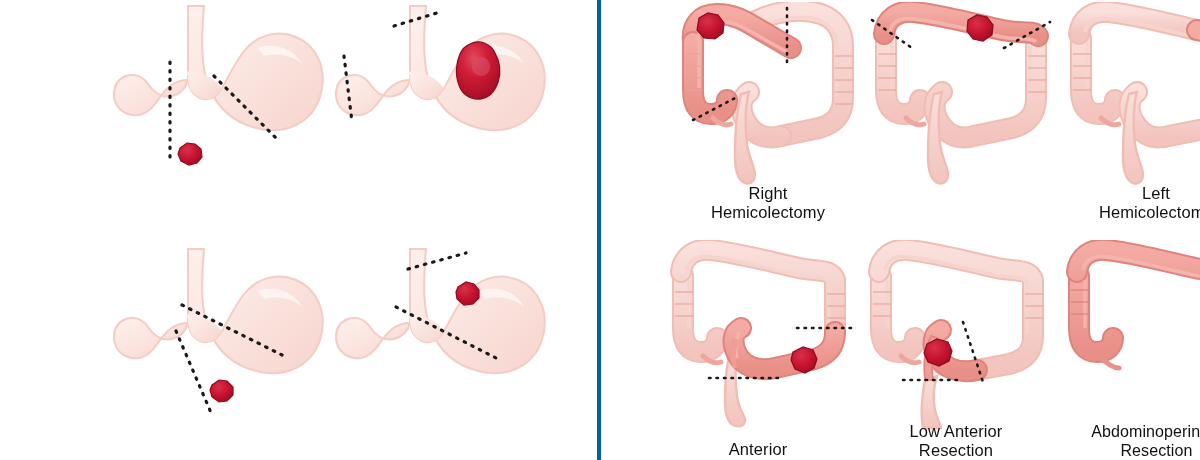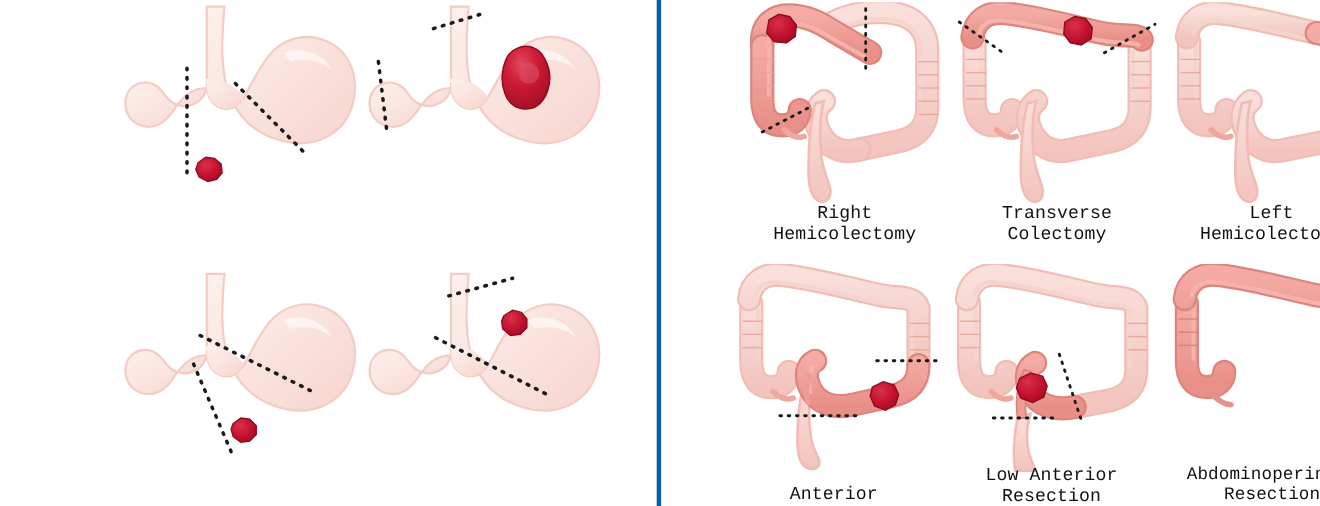--- a/index.html
+++ b/index.html
@@ -13,21 +13,21 @@
   #divider{position:absolute;left:597px;top:0;width:4px;height:460px;background:#0060ac;}
 
   .cell{position:absolute;}
   .fig{position:absolute;left:0;top:0;}
 
   .caption{
     position:absolute;
     width:100%;
     text-align:center;
     color:#111111;
-    font-family:Liberation Mono, monospace;
+    font-family:Liberation Sans, sans-serif;
     font-size:16.5px;
     line-height:19px;
     letter-spacing:0.1px;
     white-space:pre-line;
   }
 </style>
 </head>
 <body>
 
 <div id="root">
@@ -255,22 +255,20 @@
 
         <g>
           <path d="M112,18 l9,-5 l10,2 l6,8 l-1,10 l-9,6 l-10,-2 l-6,-8 Z" fill="url(#gTumor)" stroke="#8f0a1e" stroke-width="1.2"></path>
         </g>
 
         <g stroke="#1a1a1a" stroke-width="2.6" stroke-linecap="round" stroke-dasharray="1.5 6">
           <line x1="16" y1="18" x2="56" y2="46"></line>
           <line x1="148" y1="46" x2="194" y2="20"></line>
         </g>
       </svg>
-      <div class="caption" style="top:182px;">Transverse
-Colectomy</div>
     </div>
 
     <div class="cell" style="left:450px;top:2px;width:210px;height:220px;">
       <svg class="fig" width="210" height="190" viewBox="0 0 210 190">
         <g>
           <path d="M30,36 L30,88 C30,104 36,112 48,112 C58,112 64,106 64,98" fill="none" stroke="#f0bdb5" stroke-width="22" stroke-linecap="round"></path>
           <path d="M30,36 L30,88 C30,104 36,112 48,112 C58,112 64,106 64,98" fill="none" stroke="url(#gColonLight)" stroke-width="18" stroke-linecap="round"></path>
           <path d="M50,116 C56,122 62,124 68,122" fill="none" stroke="#eda79f" stroke-width="5" stroke-linecap="round"></path>
           <path d="M28,32 C30,16 42,8 58,10 C86,13 118,22 146,28" fill="none" stroke="#f0bdb5" stroke-width="22" stroke-linecap="round"></path>
           <path d="M28,32 C30,16 42,8 58,10 C86,13 118,22 146,28" fill="none" stroke="url(#gColonLight)" stroke-width="18" stroke-linecap="round"></path>

